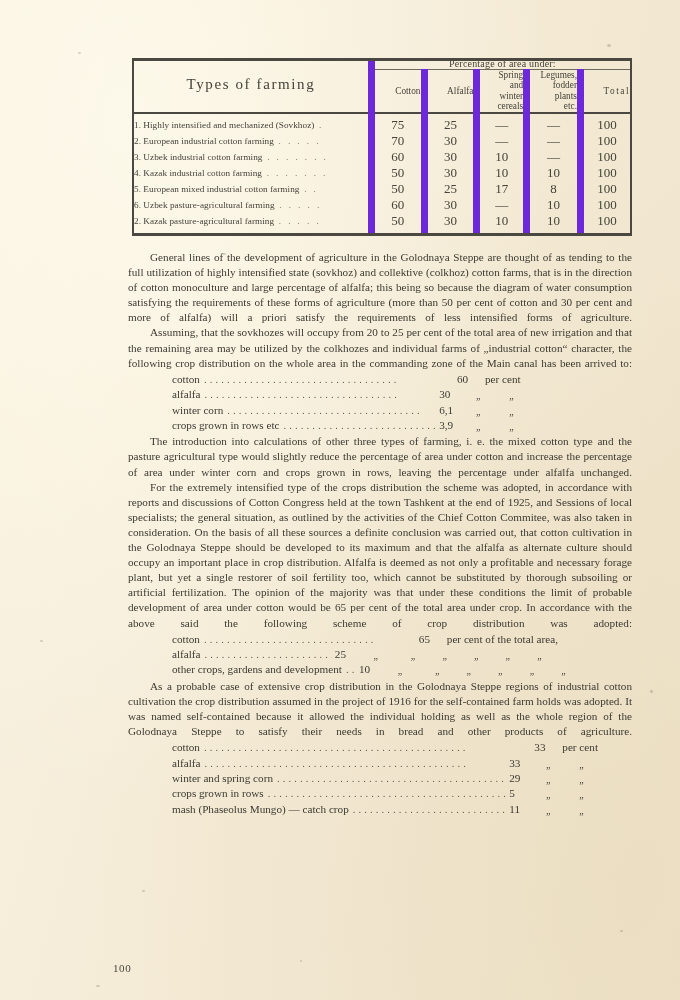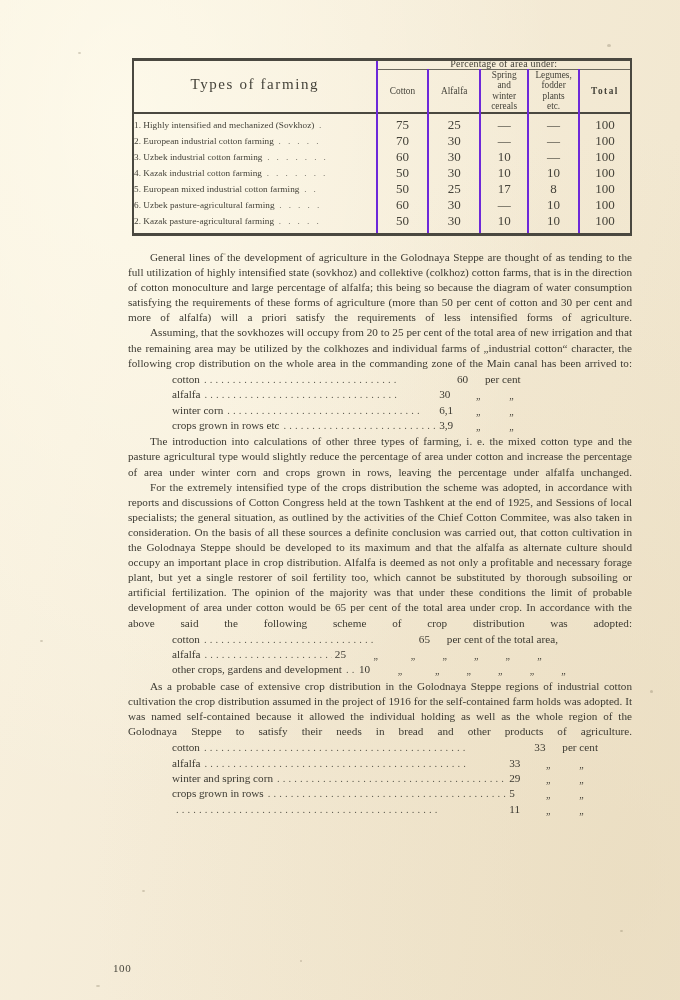--- a/index.html
+++ b/index.html
@@ -52,46 +52,45 @@
   }
   .tbl-outer-l { border-left: 2.5px solid #4a4840; }
   .tbl-outer-r { border-right: 2.5px solid #4a4840; }
   .rule-top {
     position: absolute;
     left: 0; top: 0;
     width: 100%;
     height: 2.5px;
     background: #4a4840;
   }
-  .vline { border-left: 2px solid #6d28d9; }
+  .vline { border-left: 7px solid #6d28d9; }
   .hline-head { border-bottom: 1px solid #6c695e; }
 
   th.types-head {
     font-size: 15px;
     letter-spacing: 1.6px;
     text-align: center;
     vertical-align: middle;
     padding: 0 4px;
   }
   th.pct-head {
     font-size: 10px;
     text-align: center;
     letter-spacing: 0.2px;
     padding: 3px 0 4px 0;
   }
   th.colhead {
     font-size: 9.3px;
-    text-align: center;
+    text-align: right;
     line-height: 1.12;
     padding: 4px 2px 5px 2px;
     vertical-align: middle;
   }
   th.colhead.total-head {
     letter-spacing: 1.5px;
-    font-weight: bold;
   }
   td.rowlabel {
     font-size: 9.2px;
     padding: 2.6px 6px 2.6px 10px;
     white-space: nowrap;
     letter-spacing: 0.05px;
   }
   td.num {
     text-align: center;
     font-size: 13px;
@@ -369,20 +368,21 @@
           <span class="cl-val">29</span>
           <span class="cl-unit cl-dittos"><span class="ditto" style="min-width: 22px;">„</span>  <span class="ditto" style="min-width: 22px;">„</span> </span>
         </li>
         <li>
           <span class="cl-name">crops grown in rows</span>
           <span class="cl-dots">..............................................</span>
           <span class="cl-val">5</span>
           <span class="cl-unit cl-dittos"><span class="ditto" style="min-width: 22px;">„</span>  <span class="ditto" style="min-width: 22px;">„</span> </span>
         </li>
         <li>
+          <span class="cl-name">mash (Phaseolus Mungo) — catch crop</span>
           <span class="cl-dots">..............................................</span>
           <span class="cl-val">11</span>
           <span class="cl-unit cl-dittos"><span class="ditto" style="min-width: 22px;">„</span>  <span class="ditto" style="min-width: 22px;">„</span> </span>
         </li>
       </ul>
 
   </div>
 
   <div class="pagenum">100</div>
 

